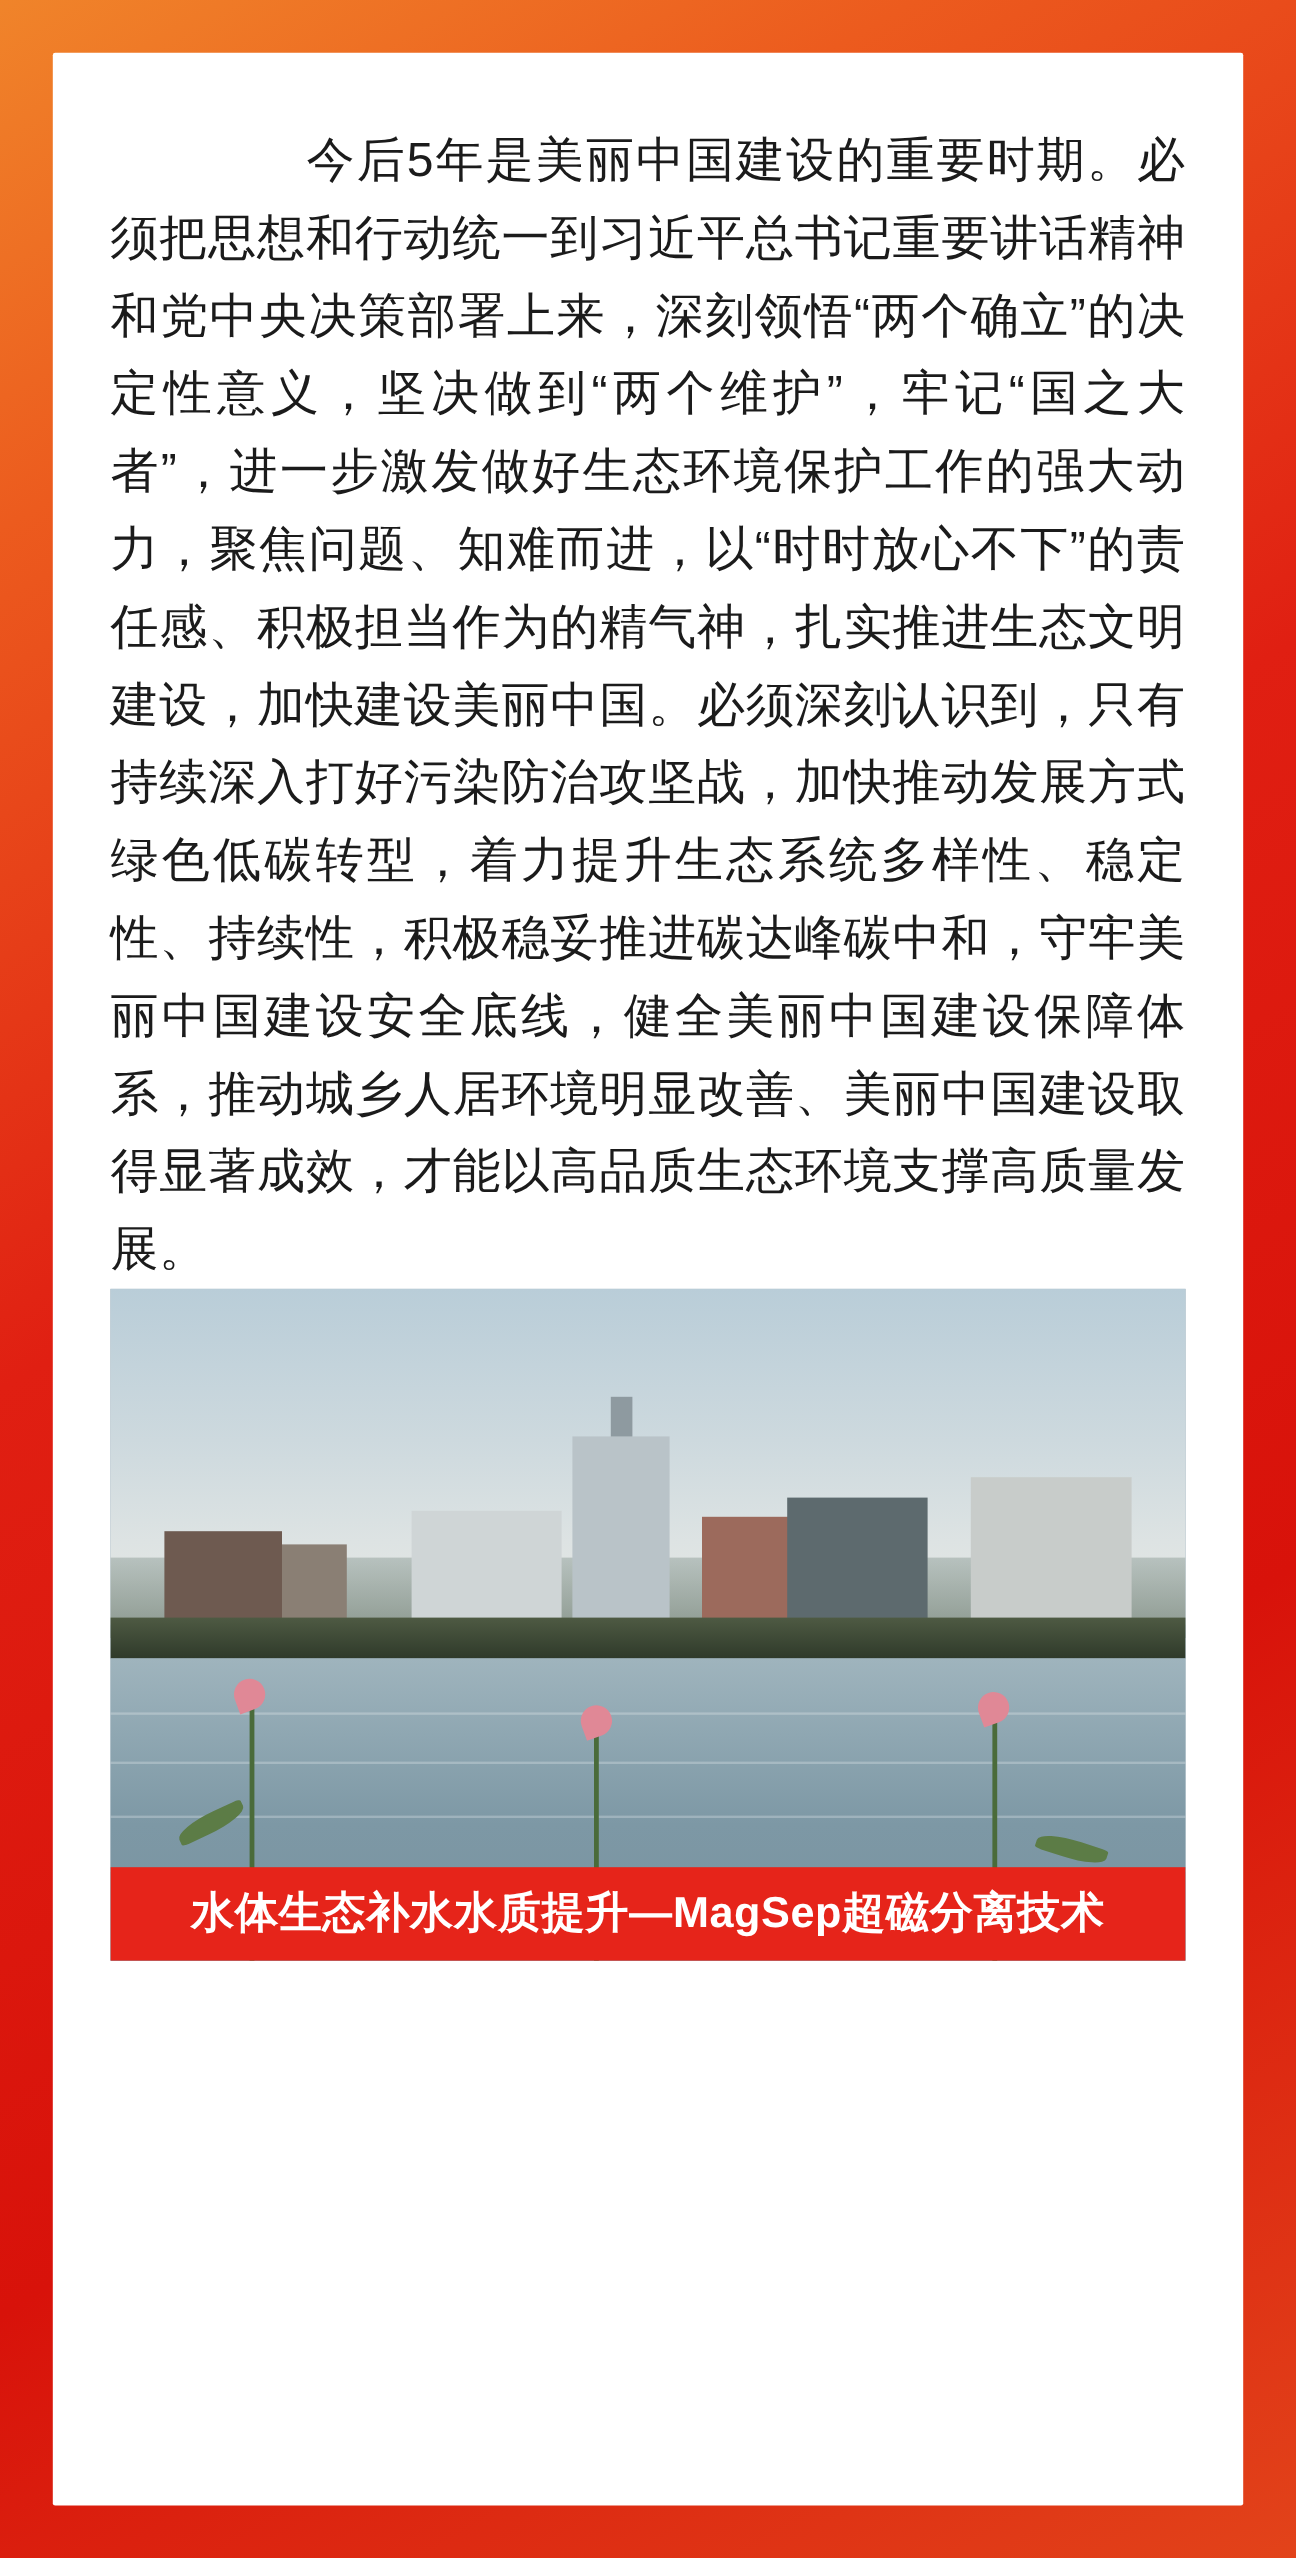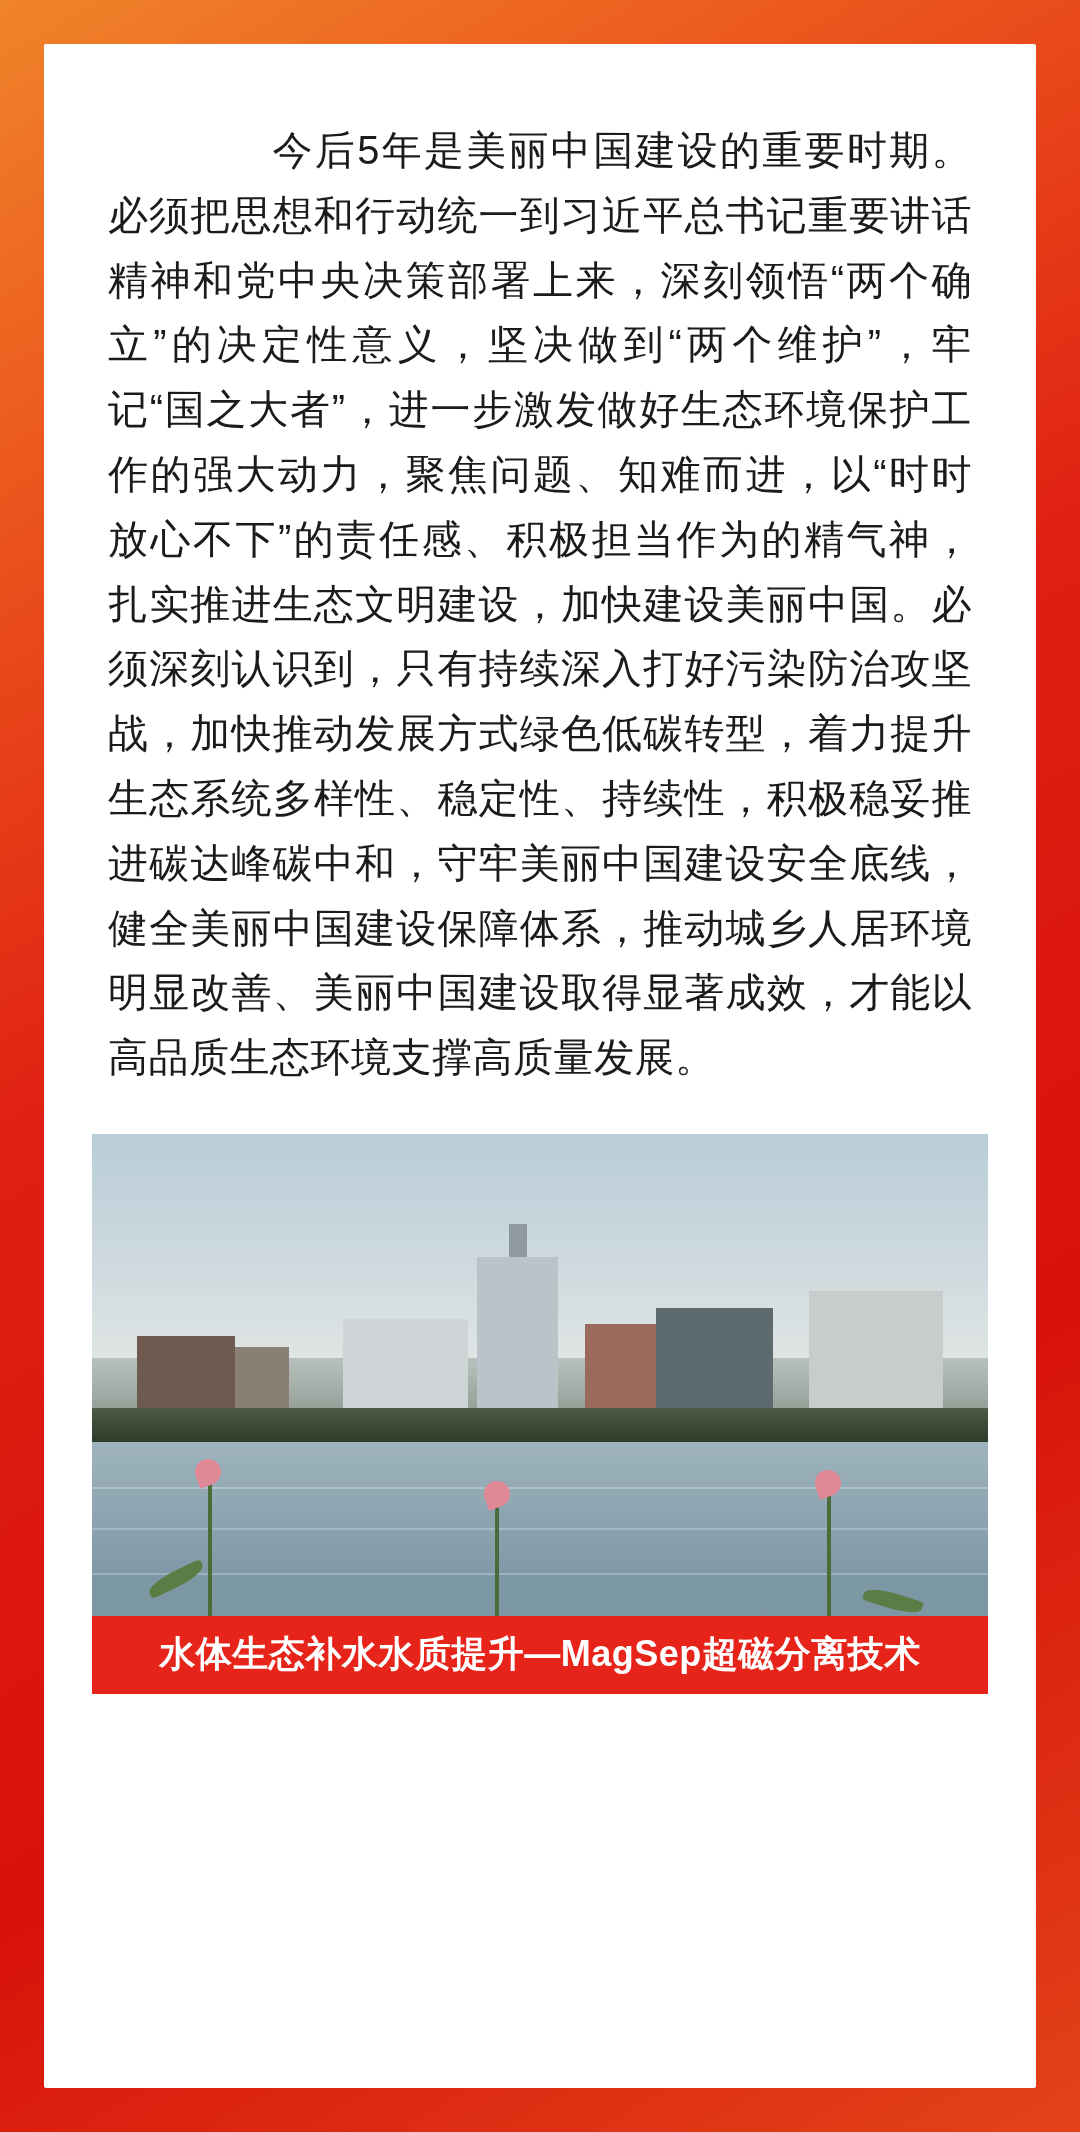--- a/index.html
+++ b/index.html
@@ -46,26 +46,25 @@
 
   .body-text {
     font-family: "Liberation Sans", sans-serif;
     font-size: 40px;
     line-height: 1.62;
     color: #1b1b1b;
     text-align: justify;
     text-justify: inter-ideograph;
     text-indent: 2em;
     letter-spacing: 0.5px;
-    margin: 16px;
+    margin: 0;
     white-space: pre-wrap;
   }
 
   .figure {
-    margin-top: 44px;
     position: relative;
     width: 100%;
   }
 
   .photo {
     position: relative;
     width: 100%;
     height: 560px;
     overflow: hidden;
     background: #9fb2bd;

